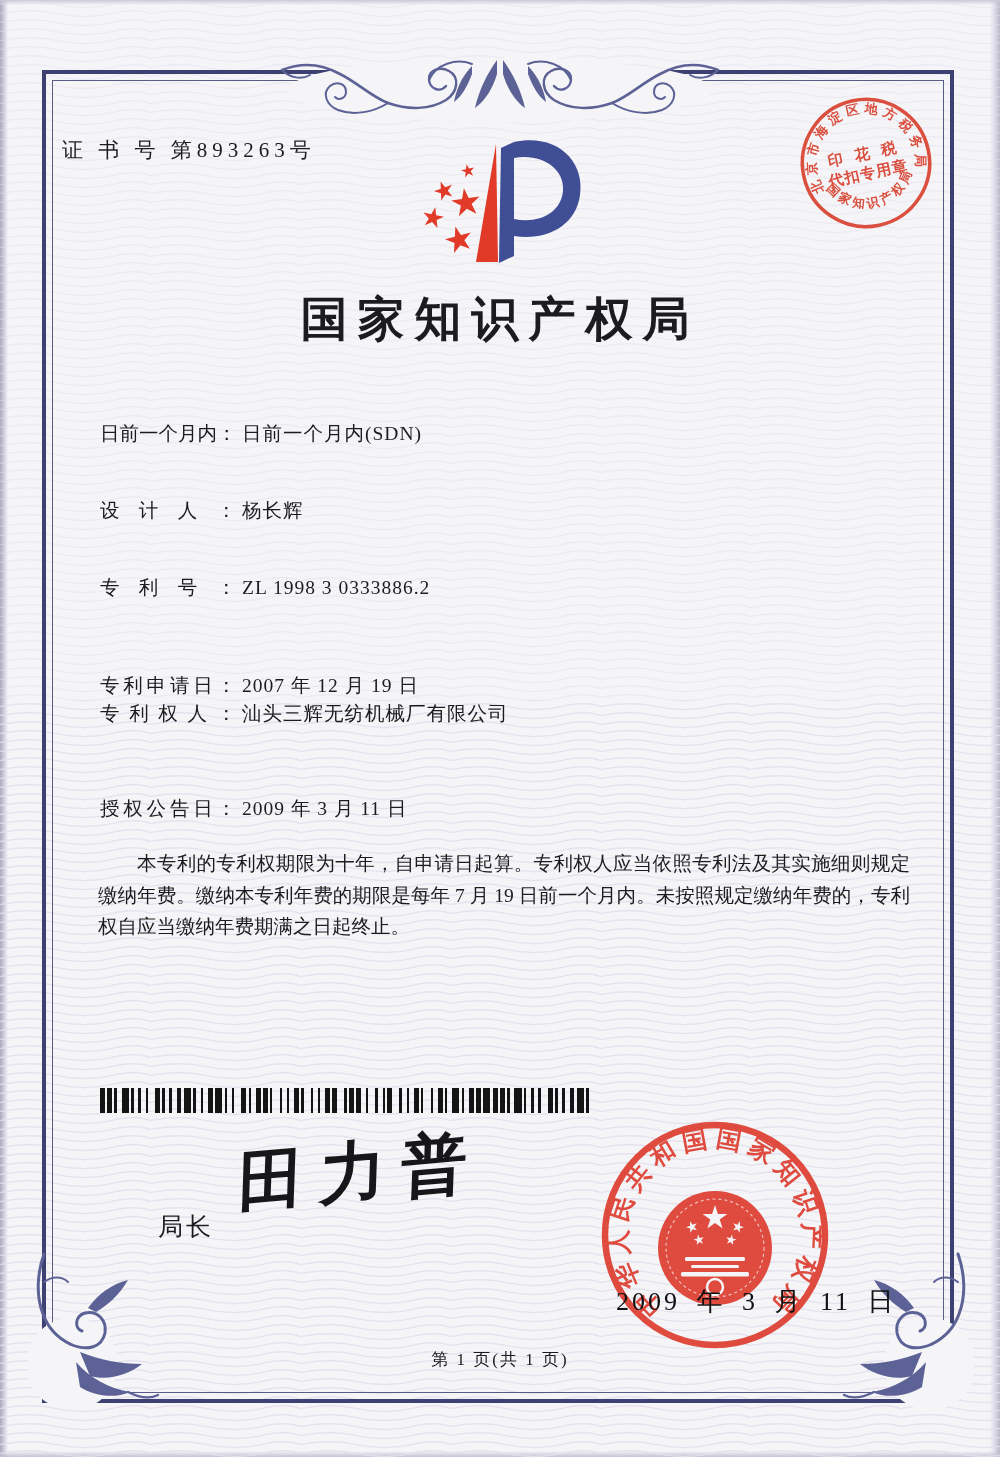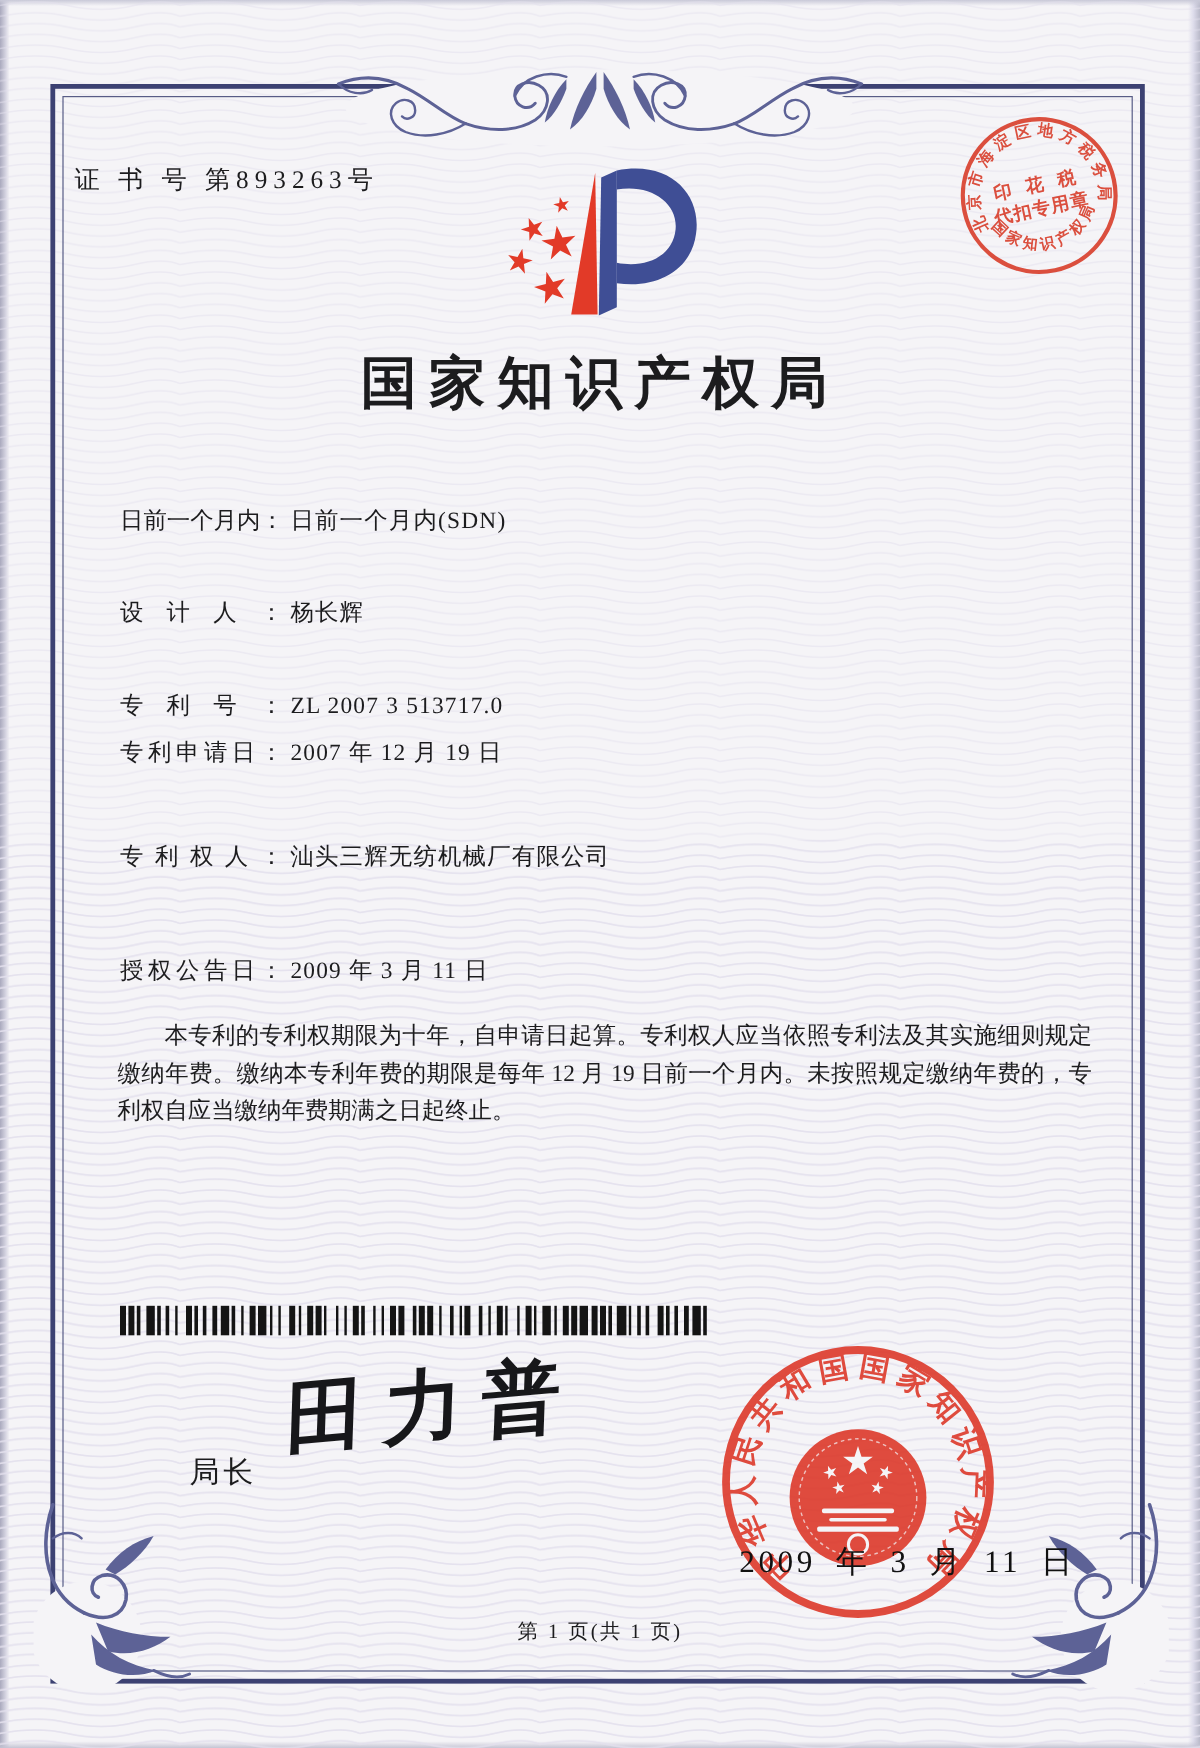--- a/index.html
+++ b/index.html
@@ -150,34 +150,34 @@
 
 <div class="abs title">国家知识产权局</div>
 
 <div class="abs field" style="top:420px">
   <span class="field-label">日前一个月内：</span><span class="field-value">日前一个月内(SDN)</span>
 </div>
 <div class="abs field" style="top:497px">
   <span class="field-label">设计人：</span><span class="field-value">杨长辉</span>
 </div>
 <div class="abs field" style="top:574px">
-  <span class="field-label">专利号：</span><span class="field-value">ZL 2007 3 513717.0</span>
-</div>
-<div class="abs field" style="top:613px">
+  <span class="field-label">专利号：</span><span class="field-value">ZL 1998 3 0333886.2</span>
+</div>
+<div class="abs field" style="top:672px">
   <span class="field-label">专利申请日：</span><span class="field-value">2007 年 12 月 19 日</span>
 </div>
 <div class="abs field" style="top:700px">
   <span class="field-label">专利权人：</span><span class="field-value">汕头三辉无纺机械厂有限公司</span>
 </div>
 <div class="abs field" style="top:795px">
   <span class="field-label">授权公告日：</span><span class="field-value">2009 年 3 月 11 日</span>
 </div>
 
 <div class="abs body-text">
-  <p>本专利的专利权期限为十年，自申请日起算。专利权人应当依照专利法及其实施细则规定缴纳年费。缴纳本专利年费的期限是每年 12 月 19 日前一个月内。未按照规定缴纳年费的，专利权自应当缴纳年费期满之日起终止。</p>
+  <p>本专利的专利权期限为十年，自申请日起算。专利权人应当依照专利法及其实施细则规定缴纳年费。缴纳本专利年费的期限是每年 7 月 19 日前一个月内。未按照规定缴纳年费的，专利权自应当缴纳年费期满之日起终止。</p>
 </div>
 
 <div class="abs barcode"><span style="width: 4.8px; background: rgb(20, 20, 20);"></span><span style="width: 2.4px; background: transparent;"></span><span style="width: 4.8px; background: rgb(20, 20, 20);"></span><span style="width: 2.4px; background: transparent;"></span><span style="width: 2.4px; background: rgb(20, 20, 20);"></span><span style="width: 4.8px; background: transparent;"></span><span style="width: 7.2px; background: rgb(20, 20, 20);"></span><span style="width: 2.4px; background: transparent;"></span><span style="width: 2.4px; background: rgb(20, 20, 20);"></span><span style="width: 4.8px; background: transparent;"></span><span style="width: 2.4px; background: rgb(20, 20, 20);"></span><span style="width: 4.8px; background: transparent;"></span><span style="width: 2.4px; background: rgb(20, 20, 20);"></span><span style="width: 7.2px; background: transparent;"></span><span style="width: 4.8px; background: rgb(20, 20, 20);"></span><span style="width: 2.4px; background: transparent;"></span><span style="width: 2.4px; background: rgb(20, 20, 20);"></span><span style="width: 4.8px; background: transparent;"></span><span style="width: 2.4px; background: rgb(20, 20, 20);"></span><span style="width: 4.8px; background: transparent;"></span><span style="width: 4.8px; background: rgb(20, 20, 20);"></span><span style="width: 2.4px; background: transparent;"></span><span style="width: 7.2px; background: rgb(20, 20, 20);"></span><span style="width: 2.4px; background: transparent;"></span><span style="width: 2.4px; background: rgb(20, 20, 20);"></span><span style="width: 4.8px; background: transparent;"></span><span style="width: 2.4px; background: rgb(20, 20, 20);"></span><span style="width: 4.8px; background: transparent;"></span><span style="width: 4.8px; background: rgb(20, 20, 20);"></span><span style="width: 2.4px; background: transparent;"></span><span style="width: 7.2px; background: rgb(20, 20, 20);"></span><span style="width: 2.4px; background: transparent;"></span><span style="width: 2.4px; background: rgb(20, 20, 20);"></span><span style="width: 4.8px; background: transparent;"></span><span style="width: 2.4px; background: rgb(20, 20, 20);"></span><span style="width: 7.2px; background: transparent;"></span><span style="width: 4.8px; background: rgb(20, 20, 20);"></span><span style="width: 2.4px; background: transparent;"></span><span style="width: 2.4px; background: rgb(20, 20, 20);"></span><span style="width: 4.8px; background: transparent;"></span><span style="width: 4.8px; background: rgb(20, 20, 20);"></span><span style="width: 2.4px; background: transparent;"></span><span style="width: 4.8px; background: rgb(20, 20, 20);"></span><span style="width: 2.4px; background: transparent;"></span><span style="width: 2.4px; background: rgb(20, 20, 20);"></span><span style="width: 7.2px; background: transparent;"></span><span style="width: 2.4px; background: rgb(20, 20, 20);"></span><span style="width: 4.8px; background: transparent;"></span><span style="width: 2.4px; background: rgb(20, 20, 20);"></span><span style="width: 4.8px; background: transparent;"></span><span style="width: 4.8px; background: rgb(20, 20, 20);"></span><span style="width: 2.4px; background: transparent;"></span><span style="width: 2.4px; background: rgb(20, 20, 20);"></span><span style="width: 7.2px; background: transparent;"></span><span style="width: 2.4px; background: rgb(20, 20, 20);"></span><span style="width: 4.8px; background: transparent;"></span><span style="width: 2.4px; background: rgb(20, 20, 20);"></span><span style="width: 4.8px; background: transparent;"></span><span style="width: 4.8px; background: rgb(20, 20, 20);"></span><span style="width: 2.4px; background: transparent;"></span><span style="width: 4.8px; background: rgb(20, 20, 20);"></span><span style="width: 7.2px; background: transparent;"></span><span style="width: 2.4px; background: rgb(20, 20, 20);"></span><span style="width: 2.4px; background: transparent;"></span><span style="width: 4.8px; background: rgb(20, 20, 20);"></span><span style="width: 2.4px; background: transparent;"></span><span style="width: 4.8px; background: rgb(20, 20, 20);"></span><span style="width: 4.8px; background: transparent;"></span><span style="width: 2.4px; background: rgb(20, 20, 20);"></span><span style="width: 7.2px; background: transparent;"></span><span style="width: 2.4px; background: rgb(20, 20, 20);"></span><span style="width: 4.8px; background: transparent;"></span><span style="width: 2.4px; background: rgb(20, 20, 20);"></span><span style="width: 2.4px; background: transparent;"></span><span style="width: 4.8px; background: rgb(20, 20, 20);"></span><span style="width: 7.2px; background: transparent;"></span><span style="width: 2.4px; background: rgb(20, 20, 20);"></span><span style="width: 4.8px; background: transparent;"></span><span style="width: 2.4px; background: rgb(20, 20, 20);"></span><span style="width: 4.8px; background: transparent;"></span><span style="width: 4.8px; background: rgb(20, 20, 20);"></span><span style="width: 2.4px; background: transparent;"></span><span style="width: 2.4px; background: rgb(20, 20, 20);"></span><span style="width: 7.2px; background: transparent;"></span><span style="width: 2.4px; background: rgb(20, 20, 20);"></span><span style="width: 4.8px; background: transparent;"></span><span style="width: 4.8px; background: rgb(20, 20, 20);"></span><span style="width: 2.4px; background: transparent;"></span><span style="width: 2.4px; background: rgb(20, 20, 20);"></span><span style="width: 4.8px; background: transparent;"></span><span style="width: 7.2px; background: rgb(20, 20, 20);"></span><span style="width: 2.4px; background: transparent;"></span><span style="width: 2.4px; background: rgb(20, 20, 20);"></span><span style="width: 4.8px; background: transparent;"></span><span style="width: 4.8px; background: rgb(20, 20, 20);"></span><span style="width: 2.4px; background: transparent;"></span><span style="width: 4.8px; background: rgb(20, 20, 20);"></span><span style="width: 2.4px; background: transparent;"></span><span style="width: 7.2px; background: rgb(20, 20, 20);"></span><span style="width: 2.4px; background: transparent;"></span><span style="width: 4.8px; background: rgb(20, 20, 20);"></span><span style="width: 2.4px; background: transparent;"></span><span style="width: 4.8px; background: rgb(20, 20, 20);"></span><span style="width: 2.4px; background: transparent;"></span><span style="width: 2.4px; background: rgb(20, 20, 20);"></span><span style="width: 4.8px; background: transparent;"></span><span style="width: 7.2px; background: rgb(20, 20, 20);"></span><span style="width: 2.4px; background: transparent;"></span><span style="width: 2.4px; background: rgb(20, 20, 20);"></span><span style="width: 4.8px; background: transparent;"></span><span style="width: 2.4px; background: rgb(20, 20, 20);"></span><span style="width: 4.8px; background: transparent;"></span><span style="width: 2.4px; background: rgb(20, 20, 20);"></span><span style="width: 7.2px; background: transparent;"></span><span style="width: 4.8px; background: rgb(20, 20, 20);"></span><span style="width: 2.4px; background: transparent;"></span><span style="width: 2.4px; background: rgb(20, 20, 20);"></span><span style="width: 4.8px; background: transparent;"></span><span style="width: 2.4px; background: rgb(20, 20, 20);"></span><span style="width: 4.8px; background: transparent;"></span><span style="width: 4.8px; background: rgb(20, 20, 20);"></span><span style="width: 2.4px; background: transparent;"></span><span style="width: 7.2px; background: rgb(20, 20, 20);"></span><span style="width: 2.4px; background: transparent;"></span><span style="width: 2.4px; background: rgb(20, 20, 20);"></span></div>
 
 <div class="abs sig-role">局长</div>
 <div class="abs sig-name">田力普</div>
 
 <svg class="abs seal-big" width="240" height="240" viewBox="0 0 240 240">
   <defs>
     <path id="sealArc" d="M69.5,192.1 A88,88 0 1 1 170.5,192.1"></path>

